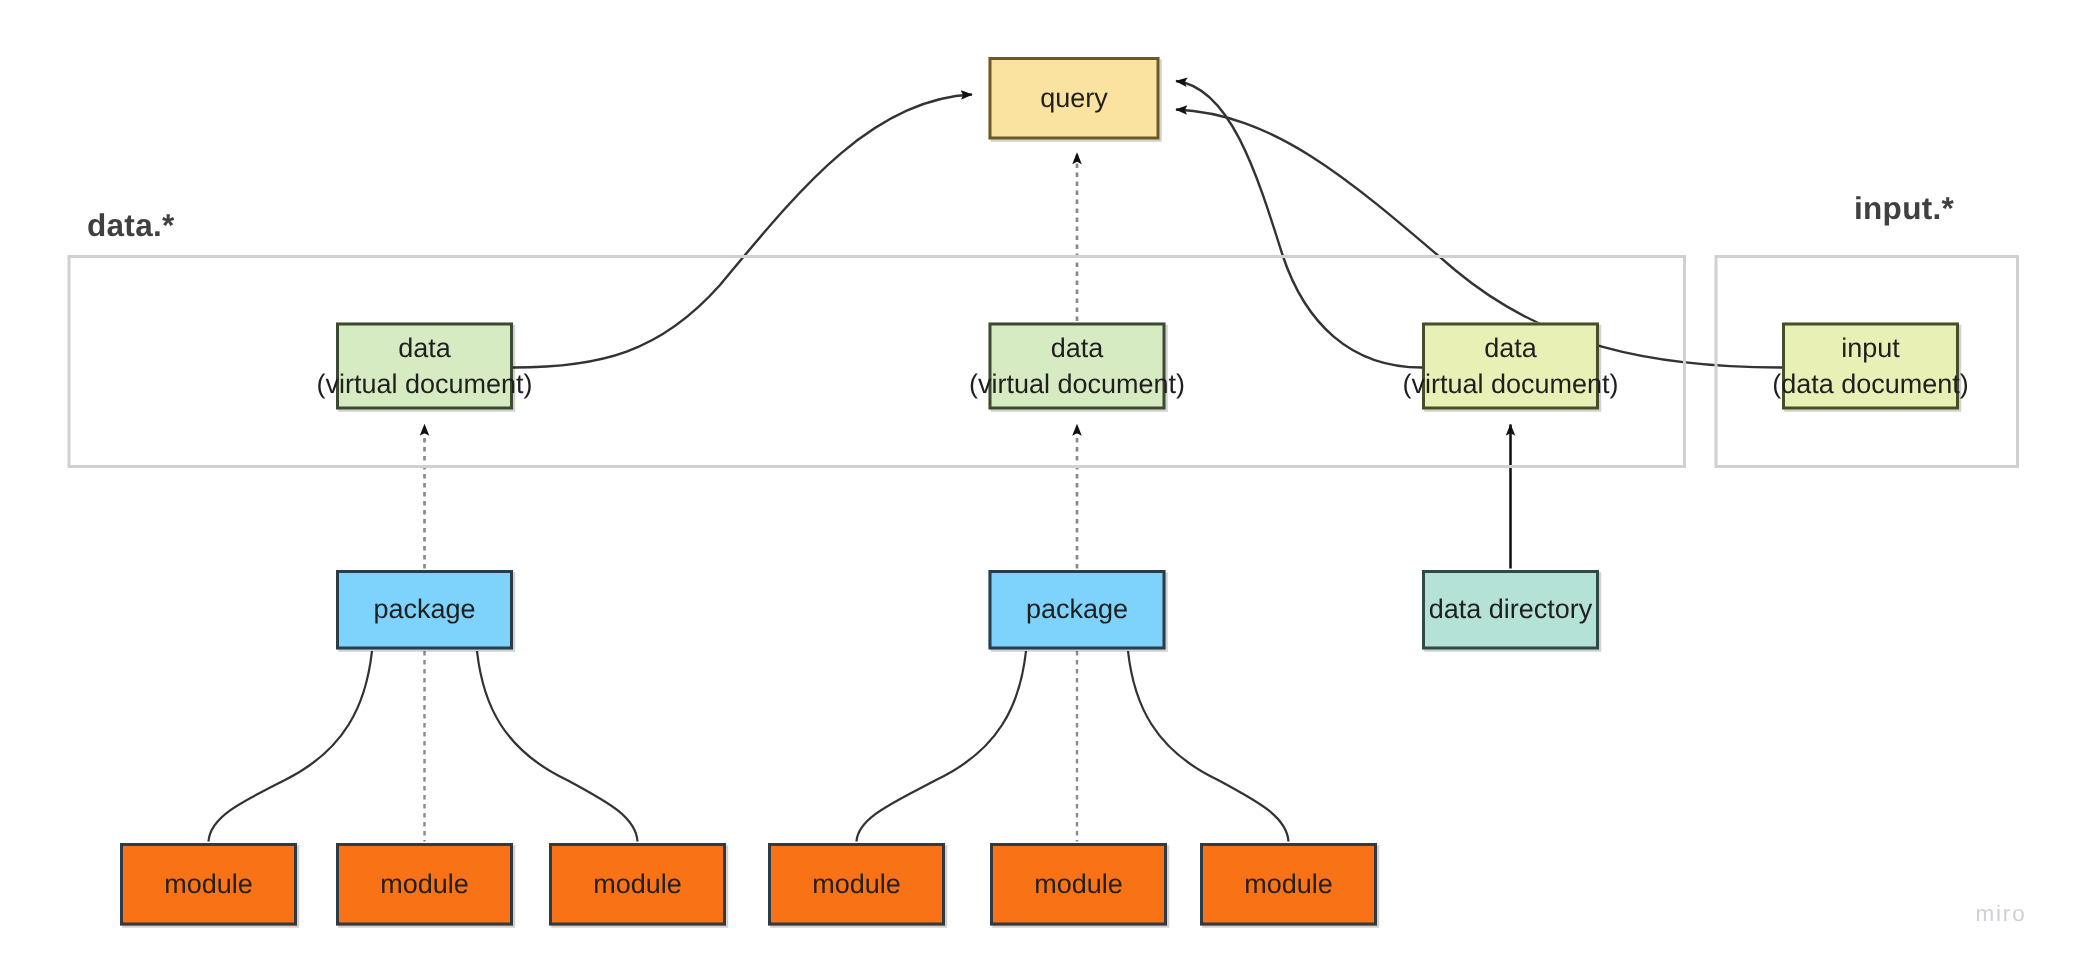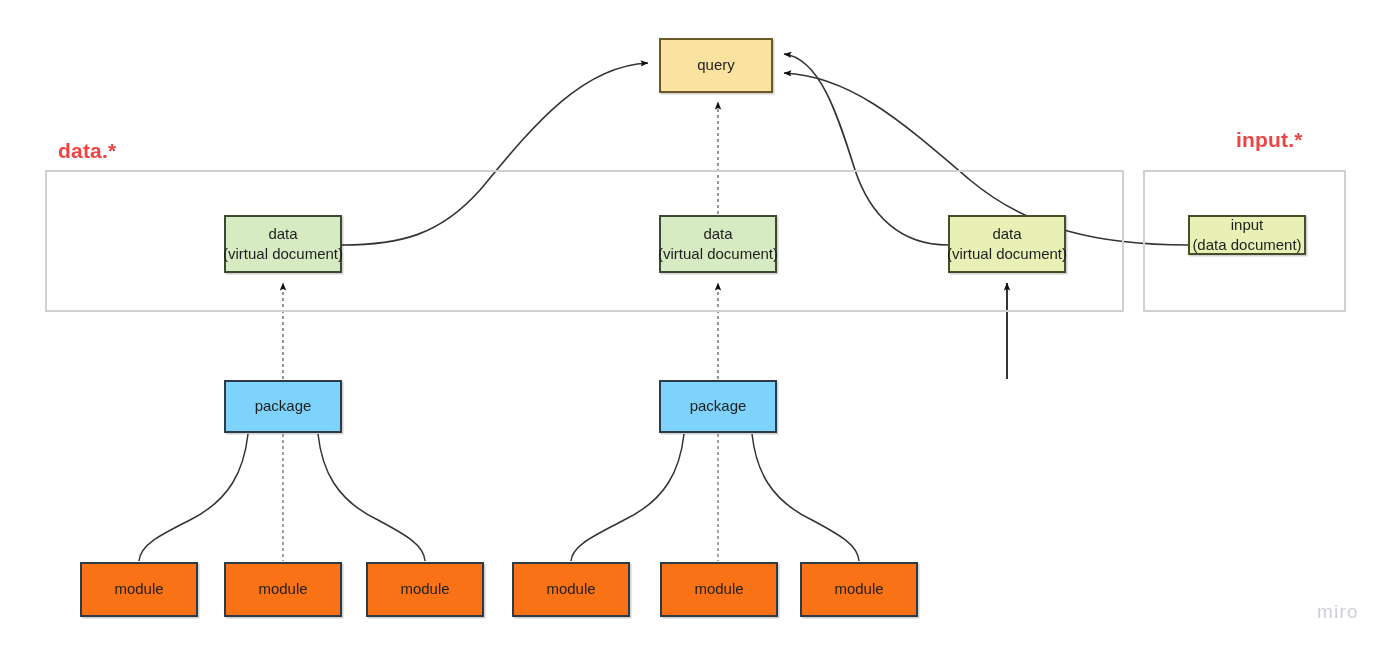--- a/index.html
+++ b/index.html
@@ -20,34 +20,34 @@
   .group-box {
     position: absolute;
     border: 2px solid #d0d0d0;
     background: transparent;
     box-sizing: border-box;
   }
   .group-label {
     position: absolute;
     font-size: 21px;
     font-weight: bold;
-    color: #ef4444;
+    color: #404040;
     letter-spacing: 0.2px;
     white-space: nowrap;
   }
   .node {
     position: absolute;
     box-sizing: border-box;
     border: 2px solid #3b4a52;
     display: flex;
     flex-direction: column;
     align-items: center;
     justify-content: center;
     text-align: center;
-    font-size: 15px;
+    font-size: 18px;
     color: #1f1f1f;
     line-height: 1.35;
     box-shadow: 1.5px 1.5px 0 rgba(0,0,0,0.18);
   }
   .node .line1, .node .line2 {
     display: block;
     white-space: nowrap;
   }
   .node-query {
     background: #fae3a0;
@@ -80,21 +80,21 @@
   #edges {
     position: absolute;
     left: 0;
     top: 0;
     width: 1400px;
     height: 652px;
     pointer-events: none;
   }
   .watermark {
     position: absolute;
-    font-size: 19px;
+    font-size: 15px;
     color: #cfcfd8;
     letter-spacing: 1.2px;
     font-family: "Liberation Sans", sans-serif;
   }
 </style>
 </head>
 <body>
 
 <div id="canvas">
 
@@ -150,33 +150,36 @@
   <div class="node node-data-green" style="left:659px; top:215px; width:118px; height:58px;">
     <span class="line1">data</span>
     <span class="line2">(virtual document)</span>
   </div>
 
   <div class="node node-data-yellow" style="left:948px; top:215px; width:118px; height:58px;">
     <span class="line1">data</span>
     <span class="line2">(virtual document)</span>
   </div>
 
-  <div class="node node-input" style="left:1188px; top:215px; width:118px; height:40px;">
+  <div class="node node-input" style="left:1188px; top:215px; width:118px; height:58px;">
     <span class="line1">input</span>
     <span class="line2">(data document)</span>
   </div>
 
   <div class="node node-package" style="left:224px; top:380px; width:118px; height:53px;">
     <span class="line1">package</span>
   </div>
 
   <div class="node node-package" style="left:659px; top:380px; width:118px; height:53px;">
     <span class="line1">package</span>
   </div>
 
+  <div class="node node-datadir" style="left:948px; top:380px; width:118px; height:53px;">
+    <span class="line1">data directory</span>
+  </div>
 
   <div class="node node-module" style="left:80px; top:562px; width:118px; height:55px;">
     <span class="line1">module</span>
   </div>
 
   <div class="node node-module" style="left:224px; top:562px; width:118px; height:55px;">
     <span class="line1">module</span>
   </div>
 
   <div class="node node-module" style="left:366px; top:562px; width:118px; height:55px;">

